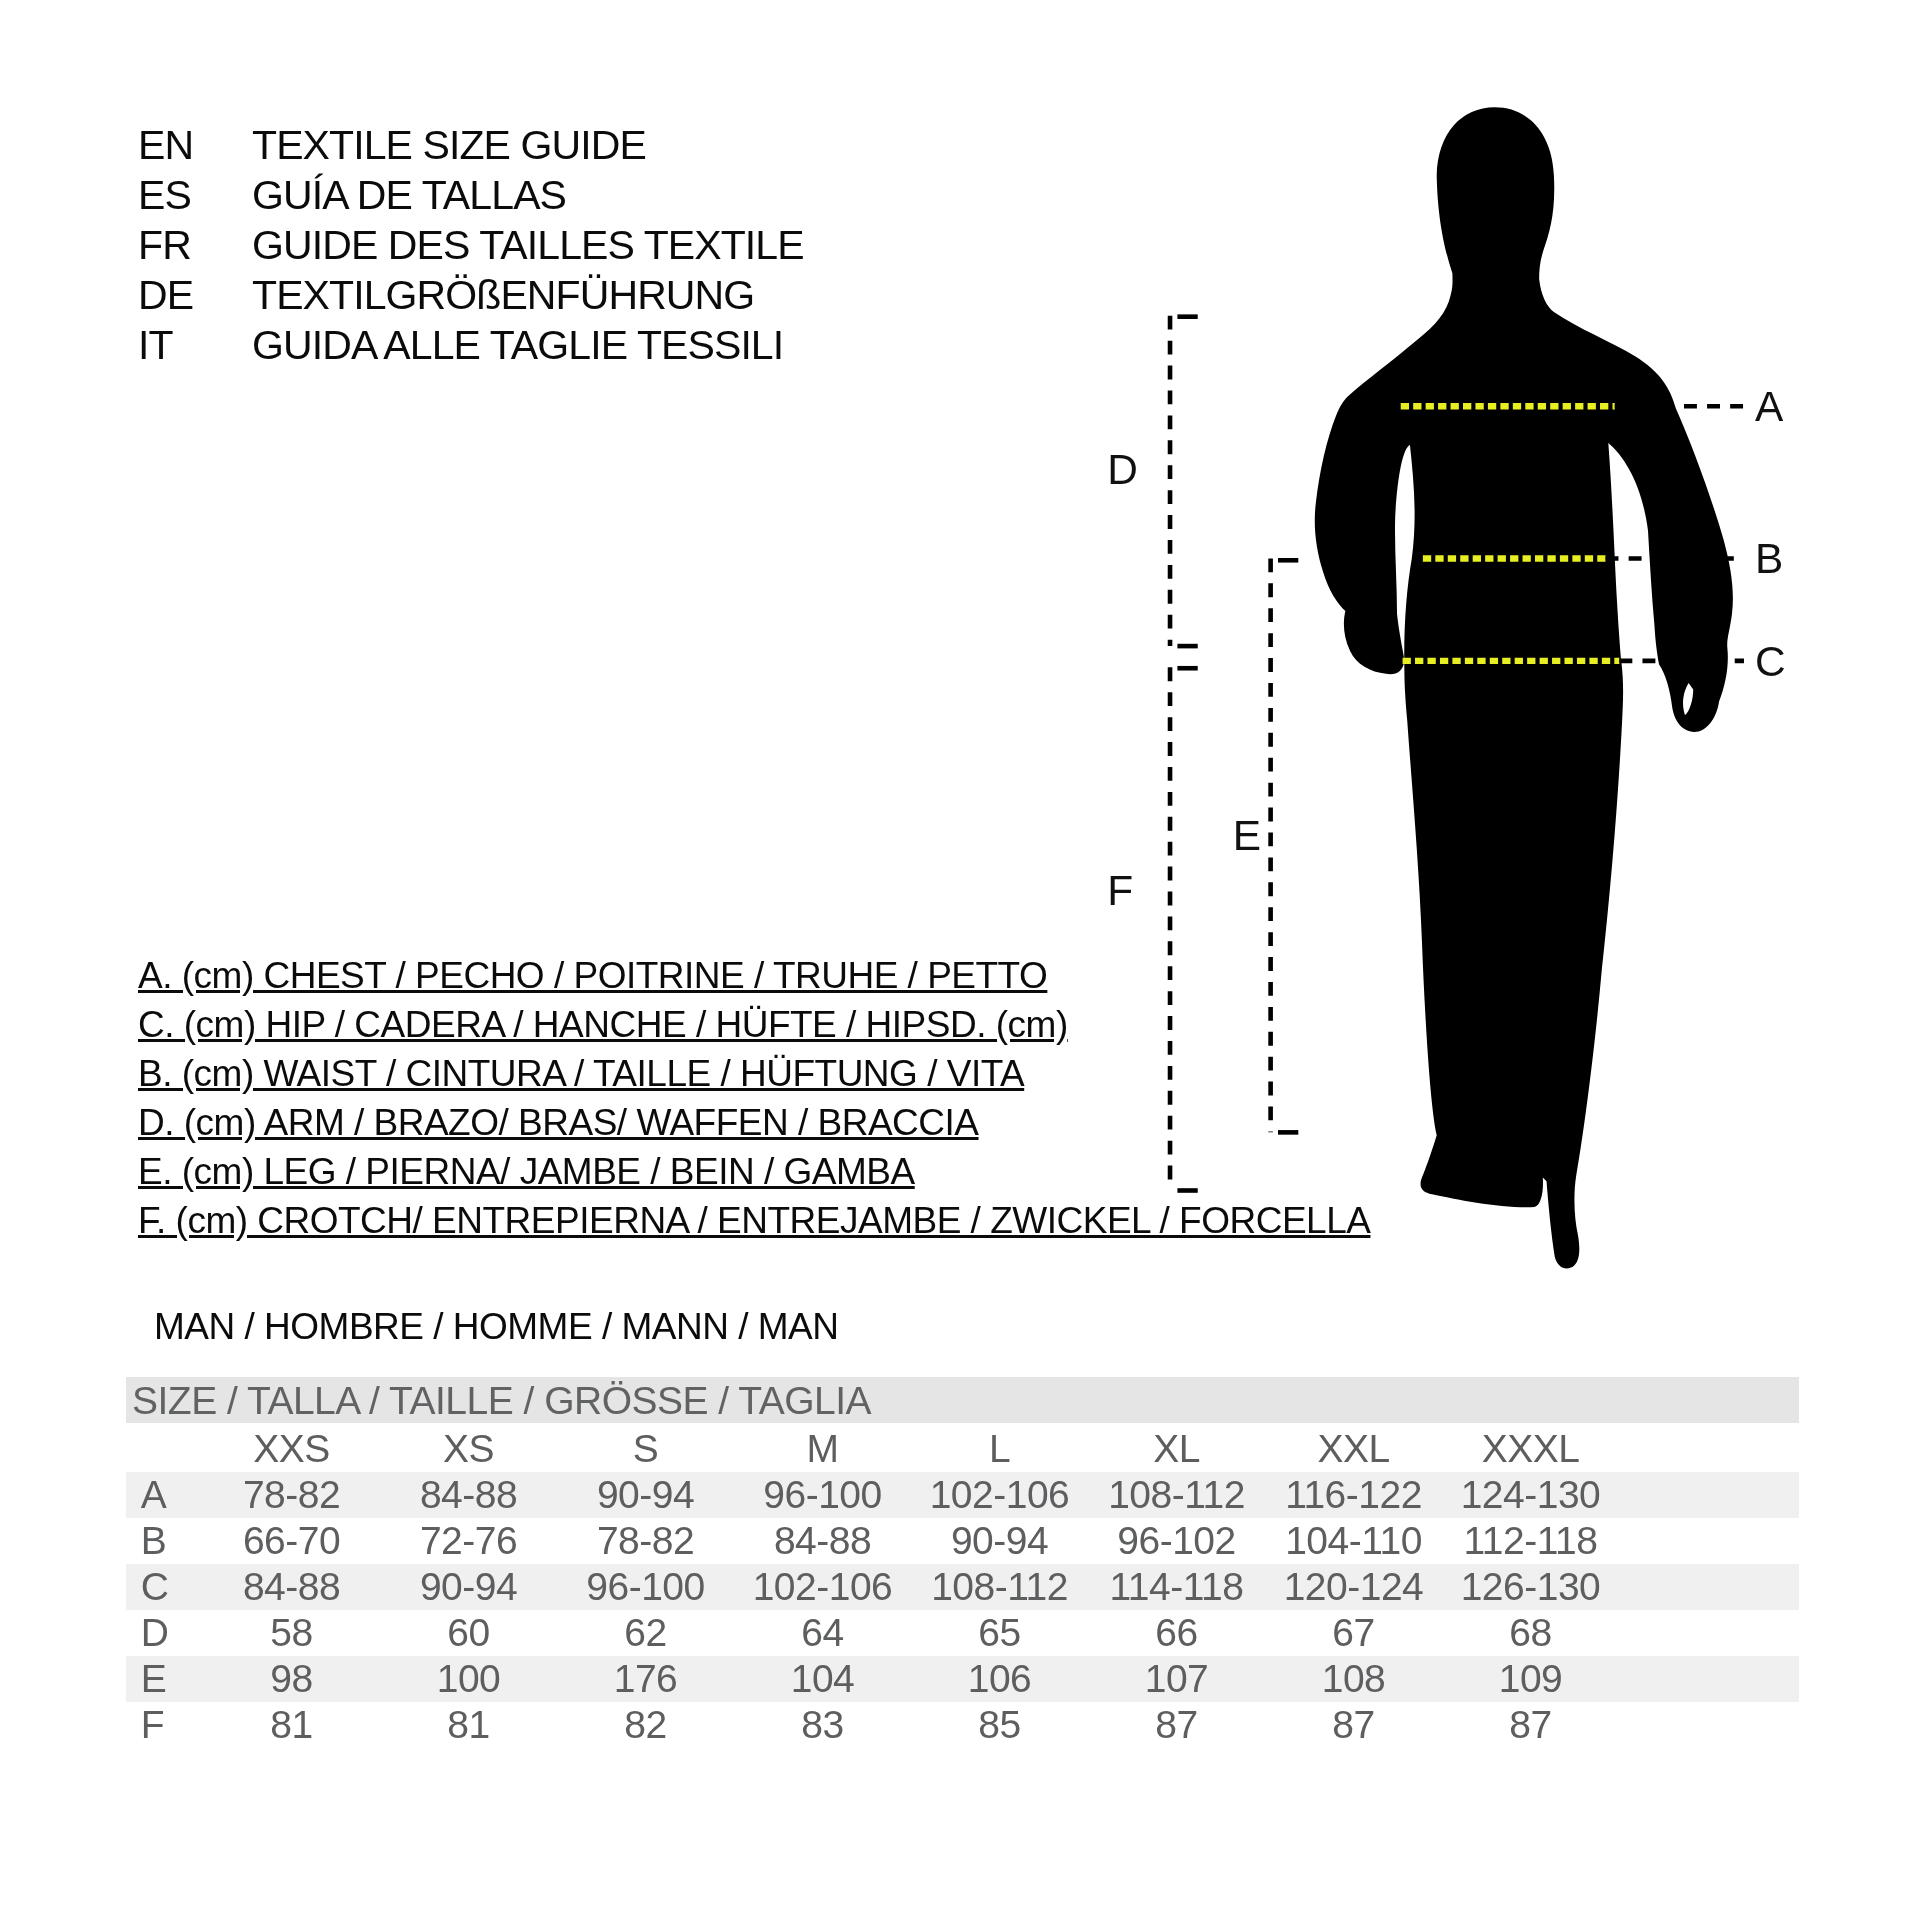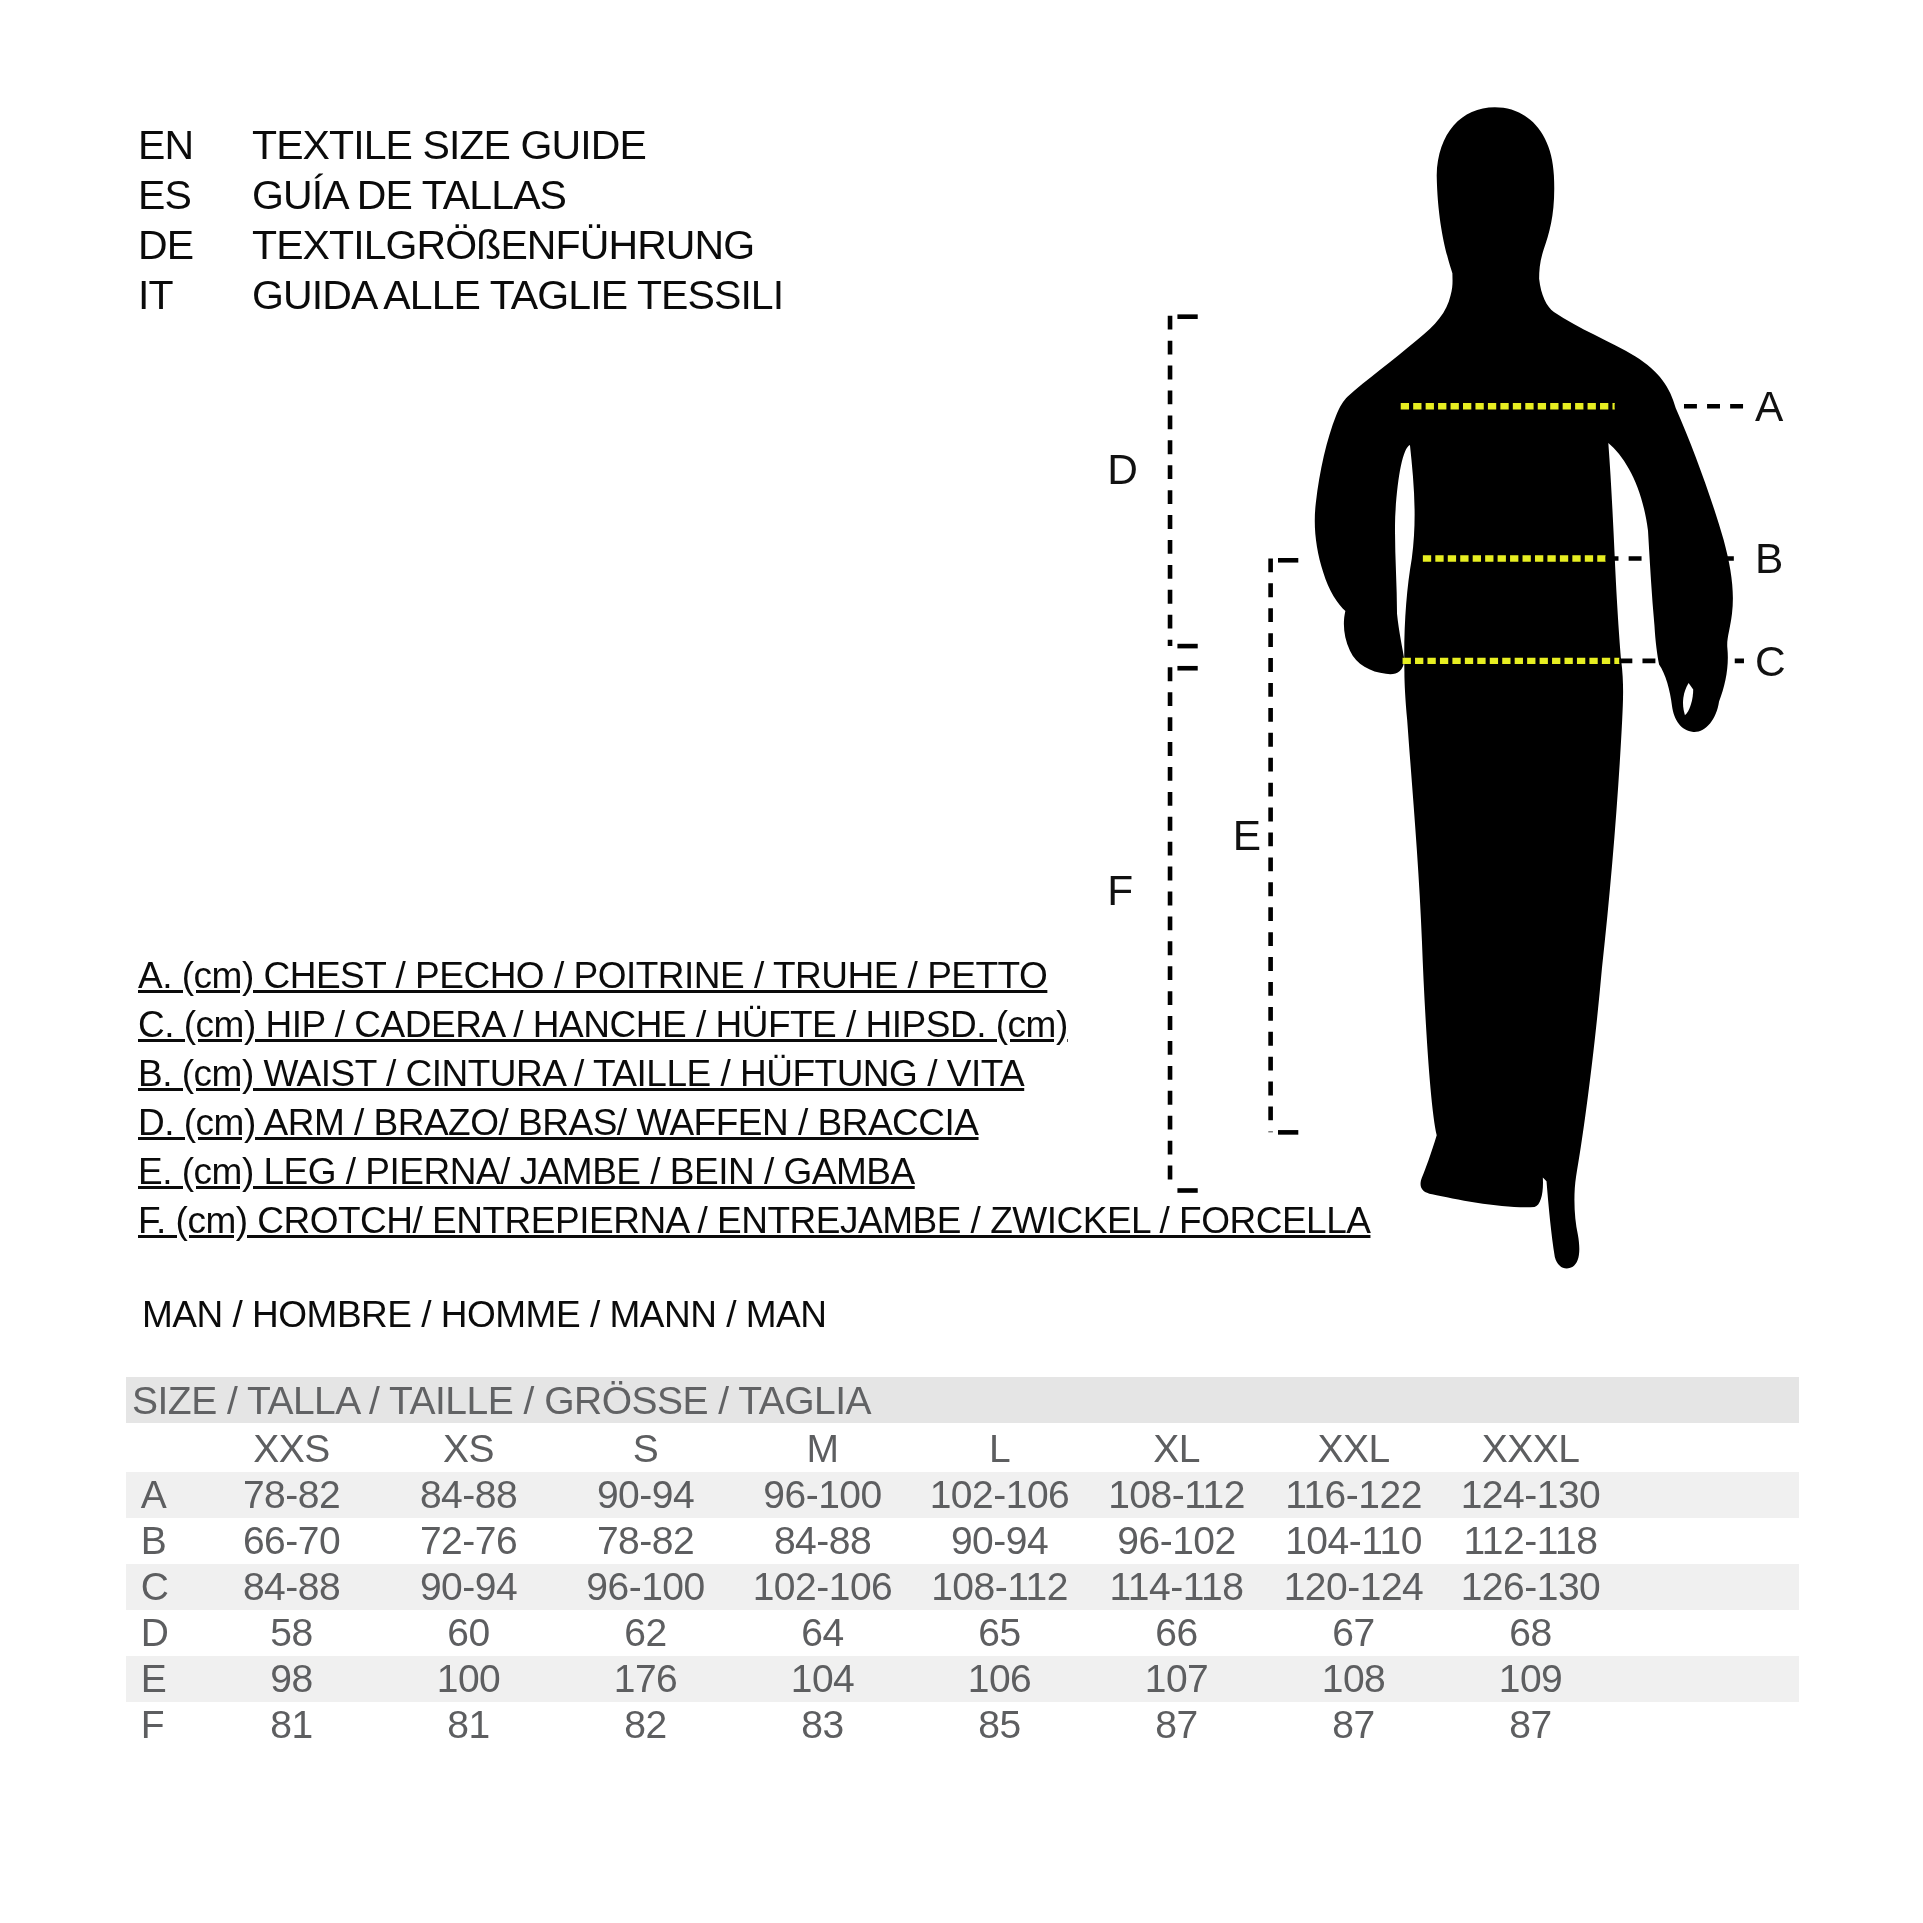--- a/index.html
+++ b/index.html
@@ -11,21 +11,21 @@
   .lang-block{position:absolute;left:138px;top:120px;font-size:41px;letter-spacing:-0.9px;font-weight:400;}
   .lang-row{display:flex;height:50px;line-height:50px;white-space:nowrap;}
   .lang-code{width:114px;flex:0 0 114px;}
   
   .figure-wrap{position:absolute;left:1015px;top:74px;width:908px;height:1218px;}
   .figure-wrap svg{display:block;width:908px;height:1218px;}
   
   .legend-block{position:absolute;left:138px;top:951px;font-size:37px;letter-spacing:-0.5px;}
   .legend-row{height:49px;line-height:49px;white-space:nowrap;text-decoration:underline;}
   
-  .category-heading{position:absolute;left:138px;top:1290px;margin:4px;font-size:37px;font-weight:400;letter-spacing:-0.5px;white-space:nowrap;}
+  .category-heading{position:absolute;left:138px;top:1290px;margin:16px;font-size:37px;font-weight:400;letter-spacing:-0.5px;white-space:nowrap;}
   
   .size-table{position:absolute;left:126px;top:1356px;width:1673px;font-size:39px;letter-spacing:-0.5px;color:#5d5e60;}
   .st-band{height:46px;line-height:47px;background:#e5e5e5;color:#616264;padding-left:6px;box-sizing:border-box;white-space:nowrap;margin-top:21px;}
   .st-row{display:grid;grid-template-columns:77px repeat(8,177px) 1fr;}
   .st-row.striped{background:#f0f0f0;}
   .st-cell{height:46px;line-height:46px;text-align:center;overflow:hidden;}
   .st-colheads .st-cell{height:49px;line-height:52px;}
   .st-rowlabel{text-align:left;padding-left:14.8px;}
 </style>
 </head>
@@ -34,20 +34,24 @@
 <div class="canvas">
 
   <section class="lang-block">
     <div class="lang-row">
       <span class="lang-code">EN</span>
       <span class="lang-label">TEXTILE SIZE GUIDE</span>
     </div>
     <div class="lang-row">
       <span class="lang-code">ES</span>
       <span class="lang-label">GUÍA DE TALLAS</span>
+    </div>
+    <div class="lang-row">
+      <span class="lang-code">FR</span>
+      <span class="lang-label">GUIDE DES TAILLES TEXTILE</span>
     </div>
     <div class="lang-row">
       <span class="lang-code">DE</span>
       <span class="lang-label">TEXTILGRÖßENFÜHRUNG</span>
     </div>
     <div class="lang-row">
       <span class="lang-code">IT</span>
       <span class="lang-label">GUIDA ALLE TAGLIE TESSILI</span>
     </div>
   </section>

